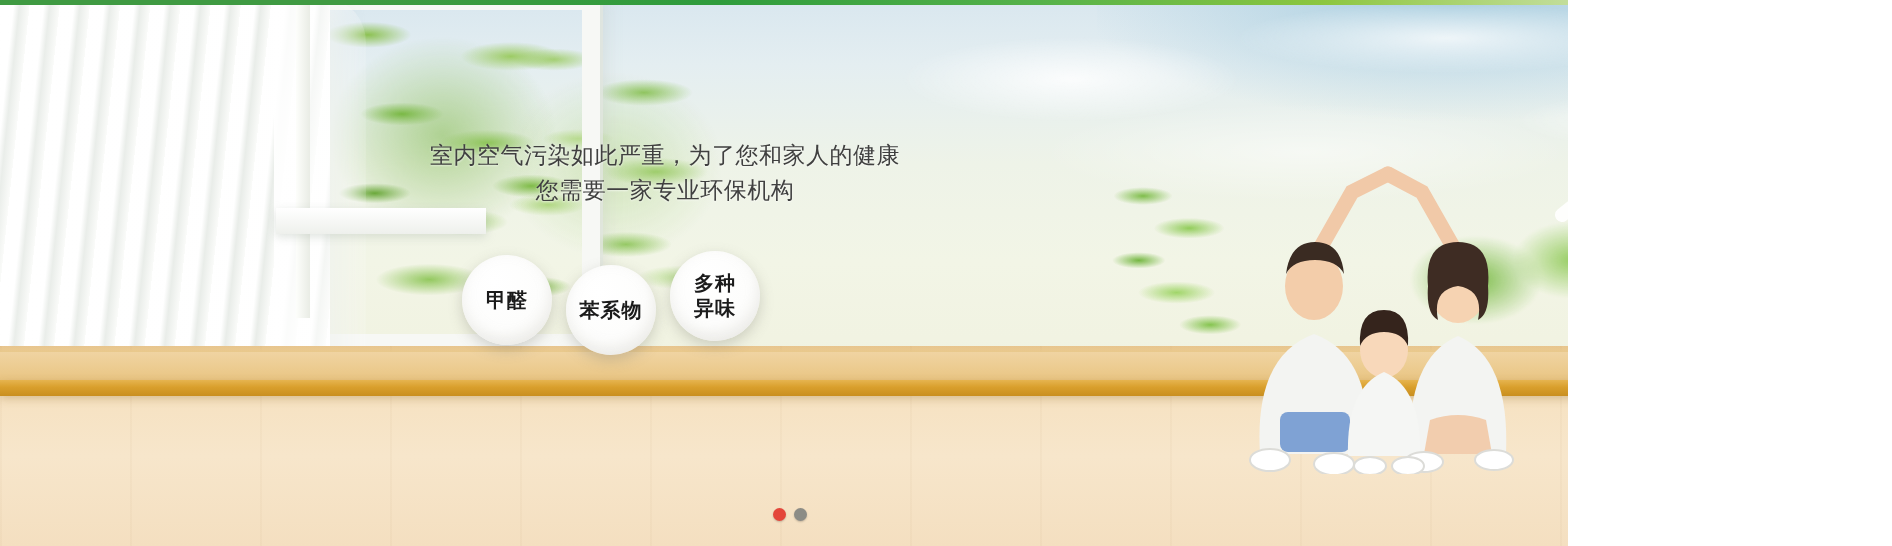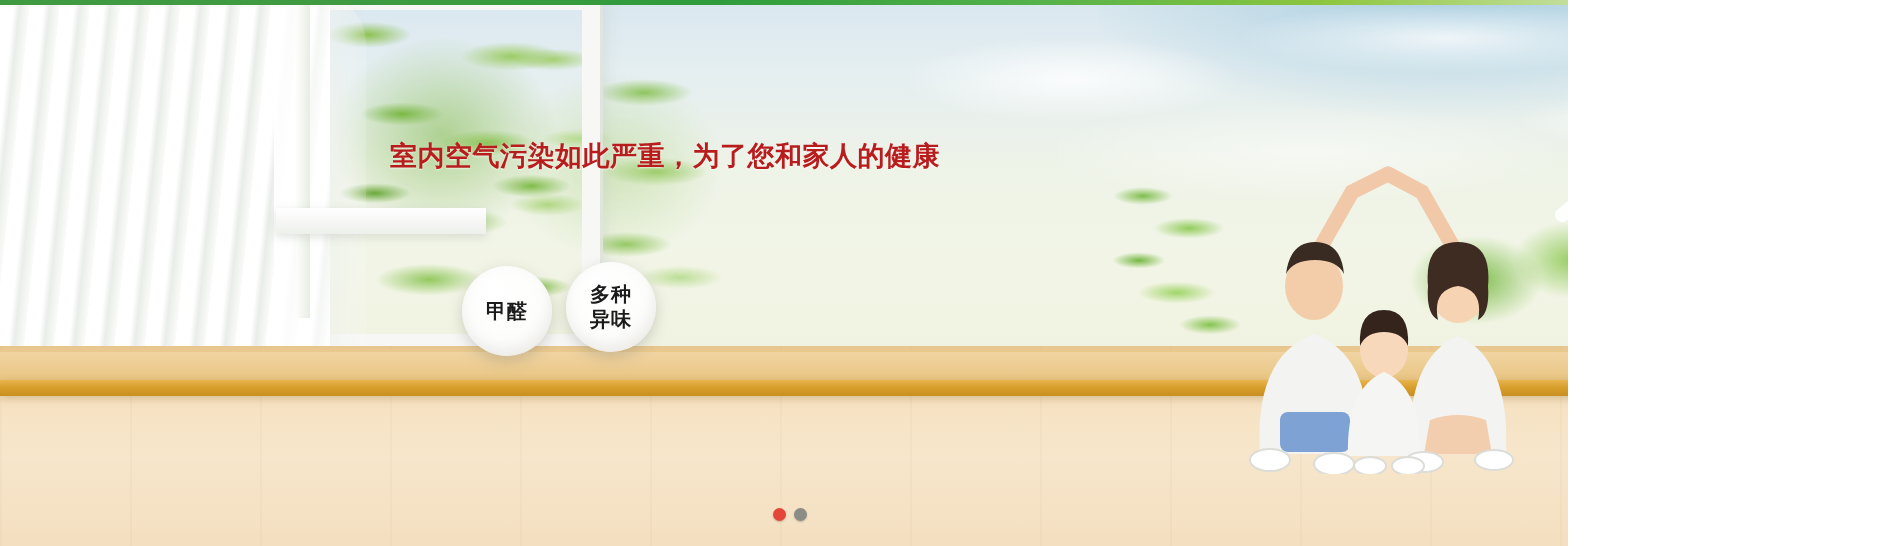--- a/index.html
+++ b/index.html
@@ -252,33 +252,33 @@
     background: linear-gradient(to bottom, rgba(236,221,186,.0), rgba(233,201,137,.85));
   }
 
   
   .headline {
     position: absolute;
     left: 0; top: 138px;
     width: 1330px;
     z-index: 30;
     text-align: center;
-    color: #b91c1c;
-    font-size: 27px;
+    color: #404040;
+    font-size: 23px;
     line-height: 35px;
     letter-spacing: .5px;
-    font-weight: 700;
+    font-weight: 400;
     text-shadow: 0 1px 2px rgba(255,255,255,.65);
   }
   .headline .line { display: block; white-space: nowrap; }
 
   
   .badges {
     position: absolute;
-    left: 462px; top: 266px;
+    left: 462px; top: 255px;
     z-index: 32;
     display: flex;
     align-items: flex-start;
   }
   .badge {
     width: 90px; height: 90px;
     border-radius: 50%;
     background: radial-gradient(circle at 36% 30%, #ffffff 0%, #fdfdfc 55%, #f2f1ee 100%);
     box-shadow: 0 5px 14px rgba(120,120,110,.3), inset 0 -6px 14px rgba(200,198,190,.25);
     display: flex;
@@ -401,25 +401,29 @@
   <div class="curtain"></div>
   <div class="curtain-hem"></div>
 
   <div class="floor"></div>
   <div class="floor-skirt"></div>
   <div class="floor-top"></div>
   <div class="floor-edge"></div>
 
   <div class="headline">
     <span class="line">室内空气污染如此严重，为了您和家人的健康</span>
+    <span class="line">您需要一家专业环保机构</span>
   </div>
 
   <div class="badges">
     <div class="badge b1">
       <span>甲醛</span>
+    </div>
+    <div class="badge b2">
+      <span>苯系物</span>
     </div>
     <div class="badge b3">
       <span>多种</span>
       <span>异味</span>
     </div>
   </div>
 
   <div class="dots">
     <span class="dot active"></span>
     <span class="dot"></span>

